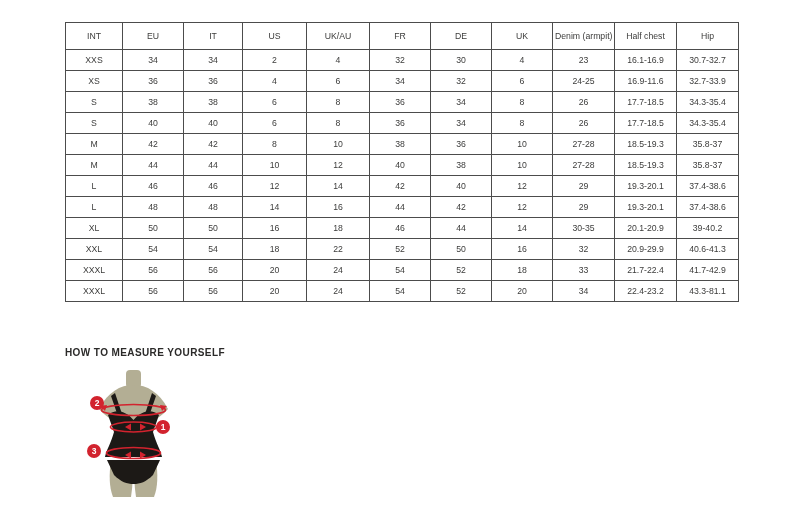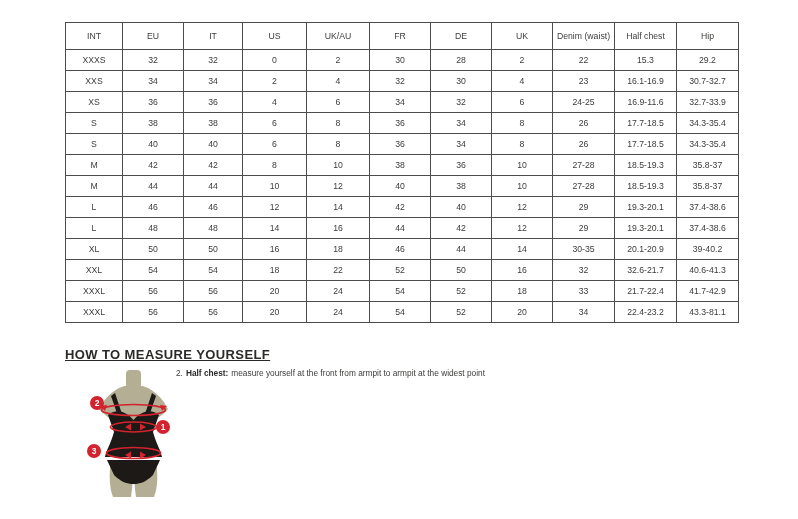--- a/index.html
+++ b/index.html
@@ -32,25 +32,24 @@
     background: #ffffff;
     overflow: hidden;
     white-space: nowrap;
   }
   table.size-chart thead th { height: 27px; }
   table.size-chart tbody td { height: 21px; }
 
   .measure-title {
     position: absolute;
     left: 65px; top: 347px;
-    font-size: 13px;
+    font-size: 10px;
     font-weight: 700;
     letter-spacing: 0.4px;
     color: #2b2a29;
-    text-decoration: underline;
   }
 
   .figure-wrap {
     position: absolute;
     left: 82px; top: 370px;
     width: 105px; height: 130px;
   }
 
   .instructions {
     position: absolute;
@@ -89,39 +88,26 @@
     <thead>
       <tr id="size-chart-header-row">
           <th>INT</th>
           <th>EU</th>
           <th>IT</th>
           <th>US</th>
           <th>UK/AU</th>
           <th>FR</th>
           <th>DE</th>
           <th>UK</th>
-          <th>Denim (waist)</th>
+          <th>Denim (armpit)</th>
           <th>Half chest</th>
           <th>Hip</th>
         </tr>
     </thead>
     <tbody id="size-chart-body">
-        <tr>
-          <td>XXXS</td>
-          <td>32</td>
-          <td>32</td>
-          <td>0</td>
-          <td>2</td>
-          <td>30</td>
-          <td>28</td>
-          <td>2</td>
-          <td>22</td>
-          <td>15.3</td>
-          <td>29.2</td>
-        </tr>
         <tr>
           <td>XXS</td>
           <td>34</td>
           <td>34</td>
           <td>2</td>
           <td>4</td>
           <td>32</td>
           <td>30</td>
           <td>4</td>
           <td>23</td>
@@ -235,21 +221,21 @@
         <tr>
           <td>XXL</td>
           <td>54</td>
           <td>54</td>
           <td>18</td>
           <td>22</td>
           <td>52</td>
           <td>50</td>
           <td>16</td>
           <td>32</td>
-          <td>32.6-21.7</td>
+          <td>20.9-29.9</td>
           <td>40.6-41.3</td>
         </tr>
         <tr>
           <td>XXXL</td>
           <td>56</td>
           <td>56</td>
           <td>20</td>
           <td>24</td>
           <td>54</td>
           <td>52</td>
@@ -318,18 +304,15 @@
         </g>
         <g>
           <circle cx="12" cy="81" r="7" fill="#d2232e"></circle>
           <text x="12" y="84" fill="#ffffff">3</text>
         </g>
       </g>
     </svg>
   </div>
 
   <div class="instructions">
-    <div class="instruction">
-      <span class="num">2.</span><span class="lbl">Half chest:</span><span>measure yourself at the front from armpit to armpit at the widest point</span>
-    </div>
   </div>
 
 </div>
 
 </body></html>

